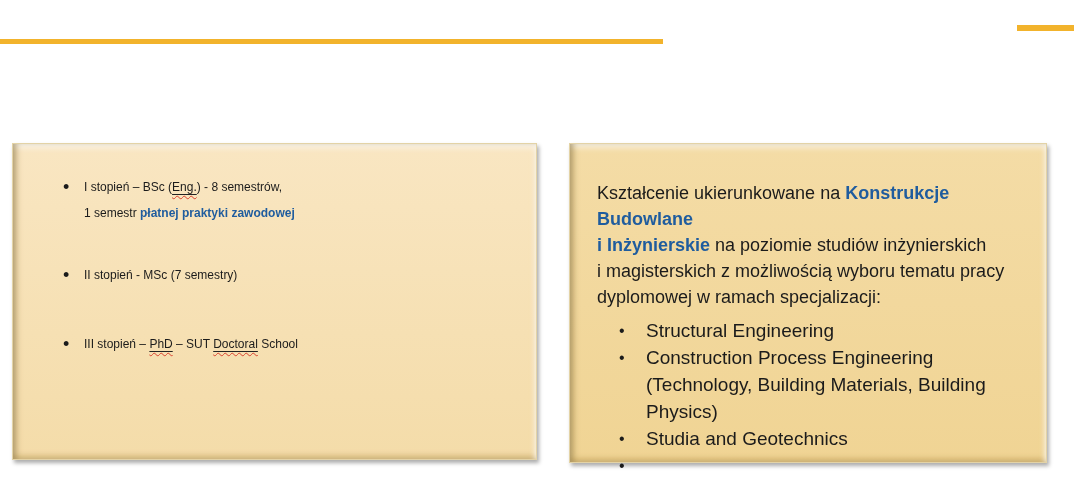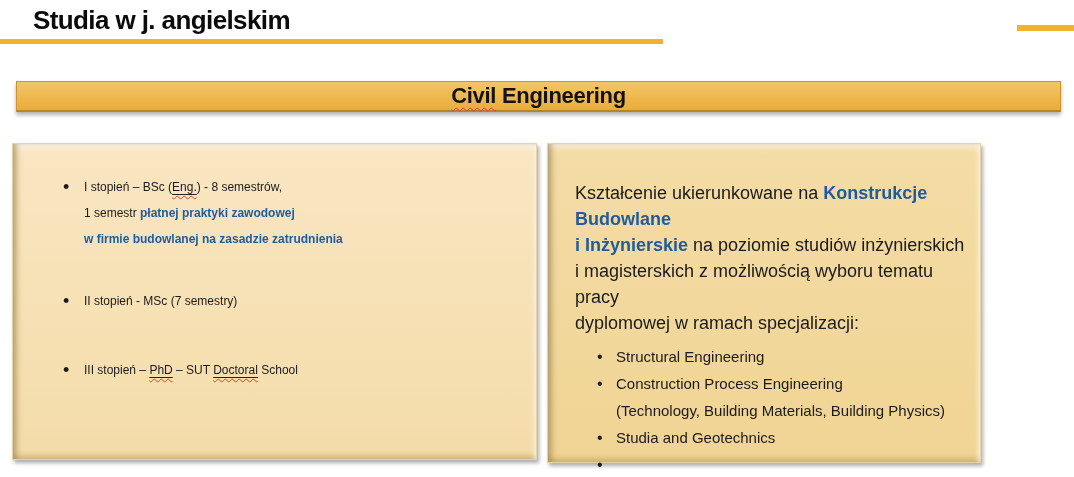--- a/index.html
+++ b/index.html
@@ -57,62 +57,58 @@
       inset 0 5px 6px -2px rgba(255,255,255,0.85),
       inset -4px 0 5px -2px rgba(255,250,235,0.70),
       inset 0 -5px 6px -2px rgba(160,120,40,0.35);
   }
   .box-left{
     left:12px;width:525px;height:317px;
     background:linear-gradient(to bottom, var(--left_box_top), var(--left_box_bottom));
     padding:30px 14px 0 50px;
   }
   .box-right{
-    left:547px;width:434px;height:320px;
+    left:569px;width:478px;height:320px;
     background:linear-gradient(to bottom, var(--right_box_top), var(--right_box_bottom));
     padding:36px 14px 0 27px;
   }
   .bullet-item{display:flex;align-items:flex-start;}
   .dot{width:21px;flex:0 0 21px;line-height:26px;font-size:18px;color:#1b1b1b;}
   .bullet-text{font-size:12px;line-height:26px;color:var(--ink);}
   .m1{margin-top:36px;}
   .m2{margin-top:43px;}
   .intro{font-size:18px;line-height:26px;color:var(--ink);}
   .sub-bullets{margin-top:7px;padding-left:22px;}
   .sub-bullets .dot{width:19px;flex:0 0 19px;line-height:27px;font-size:16px;}
-  .sub-bullets .bullet-text{font-size:15px;line-height:27px;}
+  .sub-bullets .bullet-text{font-size:19px;line-height:27px;margin-left:8px;}
   .blue{color:var(--blue);font-weight:bold;}
   .u{
     text-decoration-line:underline;text-decoration-style:solid;
     text-decoration-color:#222;text-decoration-thickness:1px;
     text-underline-offset:3px;
   }
   .sq{
     text-decoration-line:underline;text-decoration-style:wavy;
     text-decoration-color:var(--squiggle);text-decoration-thickness:1px;
     text-underline-offset:4px;
   }
 </style>
 </head>
 <body>
 
 <div class="slide">
 
-  <div class="title">Studia w j. angielskim</div>
   <div class="title-underline"></div>
   <div class="corner-rule"></div>
 
-  <div class="section-bar">
-    <span class="section-title"><span class="sq">Civil</span> Engineering</span>
-  </div>
 
   <div class="box box-left">
     <div class="bullet-item">
       <span class="dot">•</span>
-      <div class="bullet-text">I stopień – BSc (<span class="u"><span class="sq">Eng.</span></span>) - 8 semestrów,<br>1 semestr <span class="blue">płatnej praktyki zawodowej</span><br><span class="blue">w firmie budowlanej na zasadzie zatrudnienia</span></div>
+      <div class="bullet-text">I stopień – BSc (<span class="u"><span class="sq">Eng.</span></span>) - 8 semestrów,<br>1 semestr <span class="blue">płatnej praktyki zawodowej</span><br></div>
     </div>
     <div class="bullet-item m1">
       <span class="dot">•</span>
       <div class="bullet-text">II stopień - MSc (7 semestry)</div>
     </div>
     <div class="bullet-item m2">
       <span class="dot">•</span>
       <div class="bullet-text">III stopień – <span class="u"><span class="sq">PhD</span></span> – SUT <span class="u"><span class="sq">Doctoral</span></span> School</div>
     </div>
   </div>

